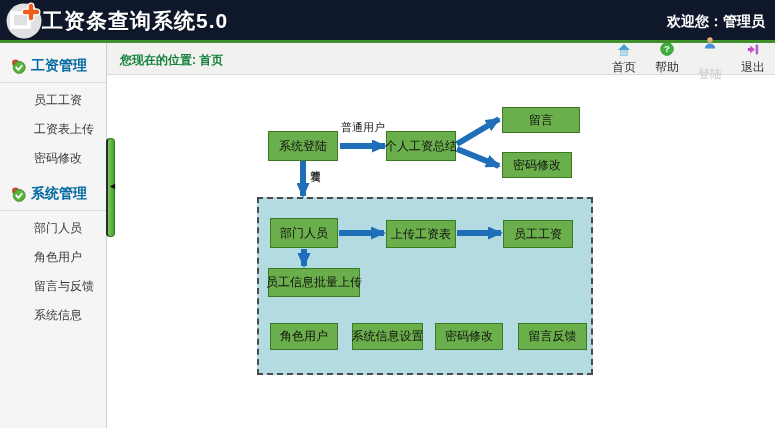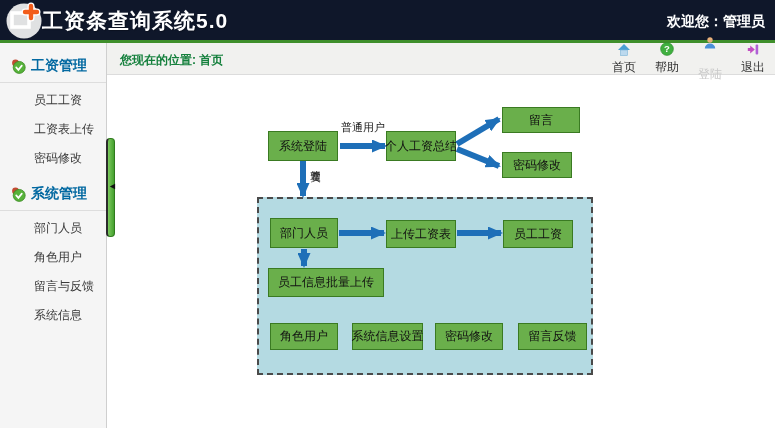--- a/index.html
+++ b/index.html
@@ -152,21 +152,21 @@
 
   <div class="flow-container"></div>
 
   <div class="fbox" style="left:268px;top:131px;width:70px;height:30px">系统登陆</div>
   <div class="fbox" style="left:386px;top:131px;width:70px;height:30px">个人工资总结</div>
   <div class="fbox" style="left:502px;top:107px;width:78px;height:26px">留言</div>
   <div class="fbox" style="left:502px;top:152px;width:70px;height:26px">密码修改</div>
   <div class="fbox" style="left:270px;top:218px;width:68px;height:30px">部门人员</div>
   <div class="fbox" style="left:386px;top:220px;width:70px;height:28px">上传工资表</div>
   <div class="fbox" style="left:503px;top:220px;width:70px;height:28px">员工工资</div>
-  <div class="fbox" style="left:268px;top:268px;width:116px;height:29px">员工信息批量上传</div>
+  <div class="fbox" style="left:268px;top:268px;width:92px;height:29px">员工信息批量上传</div>
   <div class="fbox" style="left:270px;top:323px;width:68px;height:27px">角色用户</div>
   <div class="fbox" style="left:352px;top:323px;width:71px;height:27px">系统信息设置</div>
   <div class="fbox" style="left:435px;top:323px;width:68px;height:27px">密码修改</div>
   <div class="fbox" style="left:518px;top:323px;width:69px;height:27px">留言反馈</div>
 
   <span class="edge-label-h">普通用户</span>
   <span class="edge-label-v">管理员</span>
 
   <svg class="arrow-layer">
     <defs>

